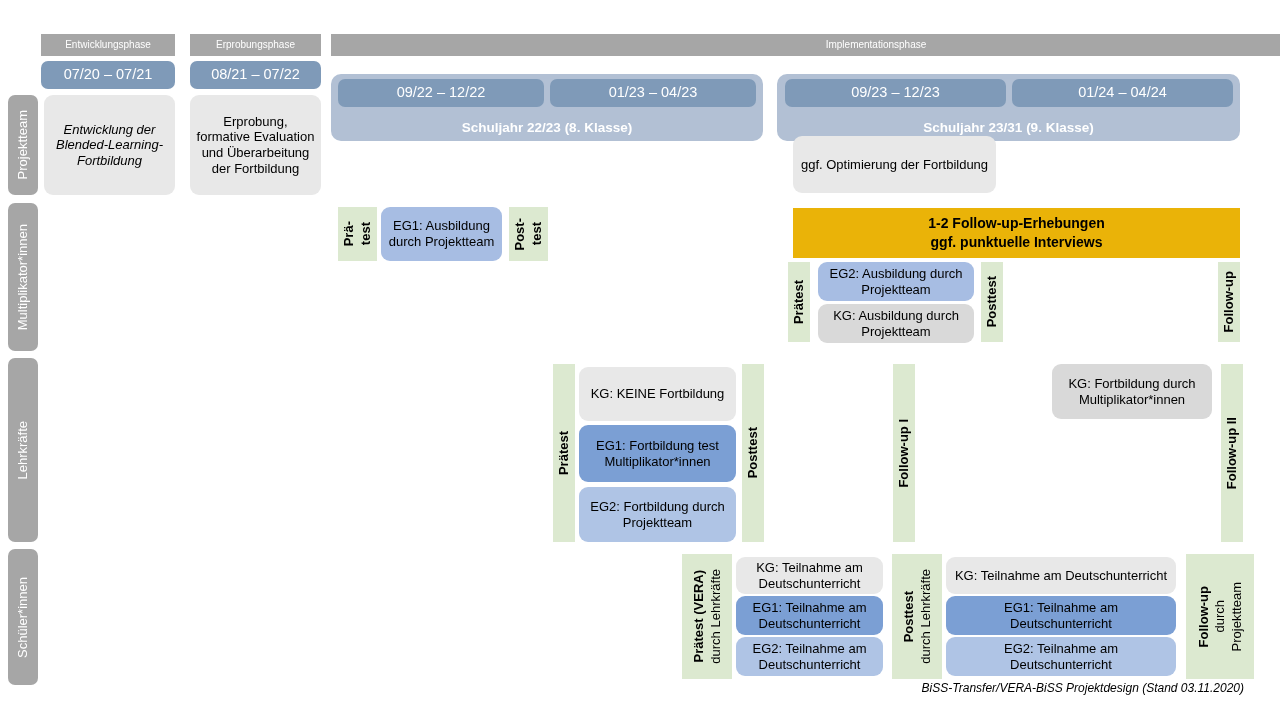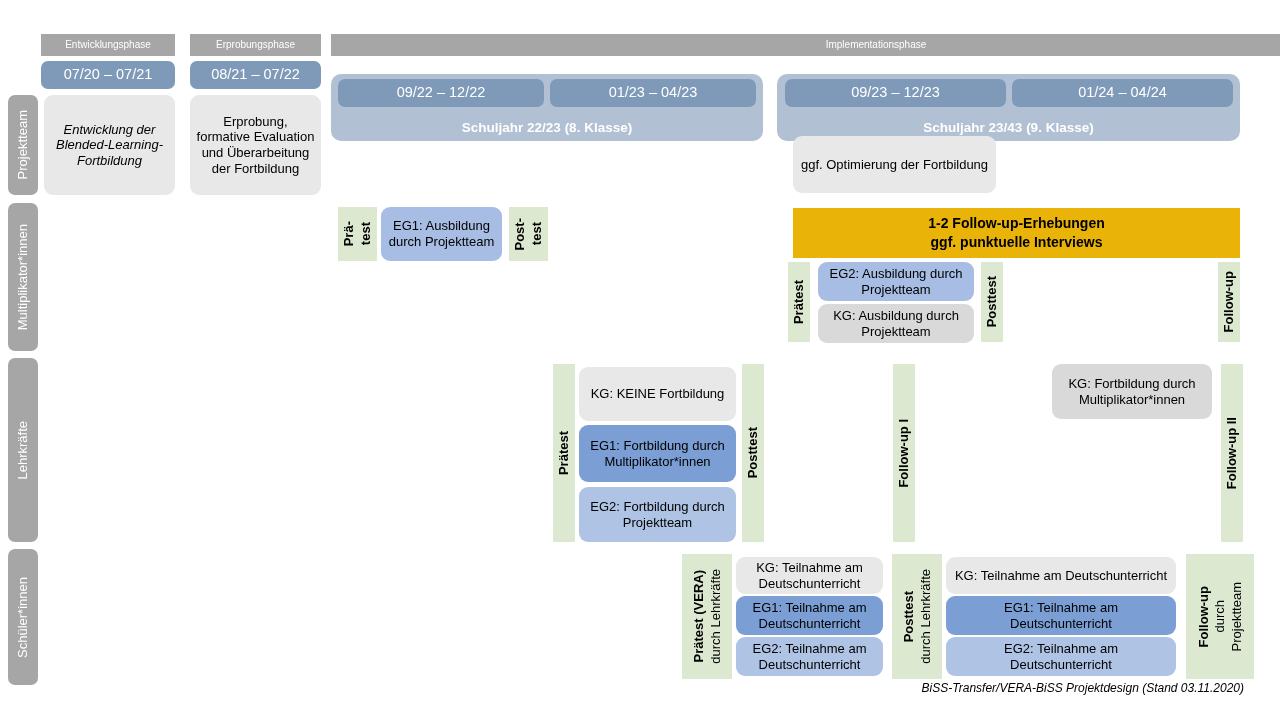--- a/index.html
+++ b/index.html
@@ -129,21 +129,21 @@
 
   <div class="schuljahr-wrap" style="position:absolute;left:331px;top:61px;width:432px;height:67px;">
     <div class="box date-chip" style="left:7px;top:5px;width:206px;height:28px;">09/22 – 12/22</div>
     <div class="box date-chip" style="left:219px;top:5px;width:206px;height:28px;">01/23 – 04/23</div>
     <div class="schuljahr-label">Schuljahr 22/23 (8. Klasse)</div>
   </div>
 
   <div class="schuljahr-wrap" style="position:absolute;left:777px;top:61px;width:463px;height:67px;">
     <div class="box date-chip" style="left:8px;top:5px;width:221px;height:28px;">09/23 – 12/23</div>
     <div class="box date-chip" style="left:235px;top:5px;width:221px;height:28px;">01/24 – 04/24</div>
-    <div class="schuljahr-label">Schuljahr 23/43 (9. Klasse)</div>
+    <div class="schuljahr-label">Schuljahr 23/31 (9. Klasse)</div>
   </div>
 
   <div class="box actor" style="left:8px;top:95px;width:30px;height:100px;">
     <span class="vtext">Projektteam</span>
   </div>
   <div class="box actor" style="left:8px;top:203px;width:30px;height:148px;">
     <span class="vtext">Multiplikator*innen</span>
   </div>
   <div class="box actor" style="left:8px;top:358px;width:30px;height:184px;">
     <span class="vtext">Lehrkräfte</span>
@@ -194,21 +194,21 @@
   <div class="box green" style="left:1218px;top:262px;width:22px;height:80px;">
     <span class="vtext">Follow-up</span>
   </div>
 
   <div class="box green" style="left:553px;top:364px;width:22px;height:178px;">
     <span class="vtext">Prätest</span>
   </div>
 
   <div class="box card card-gray" style="left:579px;top:367px;width:157px;height:54px;">KG:  KEINE Fortbildung</div>
 
-  <div class="box card card-eg1" style="left:579px;top:425px;width:157px;height:57px;">EG1: Fortbildung durch Multiplikator*innen</div>
+  <div class="box card card-eg1" style="left:579px;top:425px;width:157px;height:57px;">EG1: Fortbildung test Multiplikator*innen</div>
 
   <div class="box card card-eg2" style="left:579px;top:487px;width:157px;height:55px;">EG2: Fortbildung durch Projektteam</div>
 
   <div class="box green" style="left:742px;top:364px;width:22px;height:178px;">
     <span class="vtext">Posttest</span>
   </div>
 
   <div class="box green" style="left:893px;top:364px;width:22px;height:178px;">
     <span class="vtext">Follow-up I</span>
   </div>

